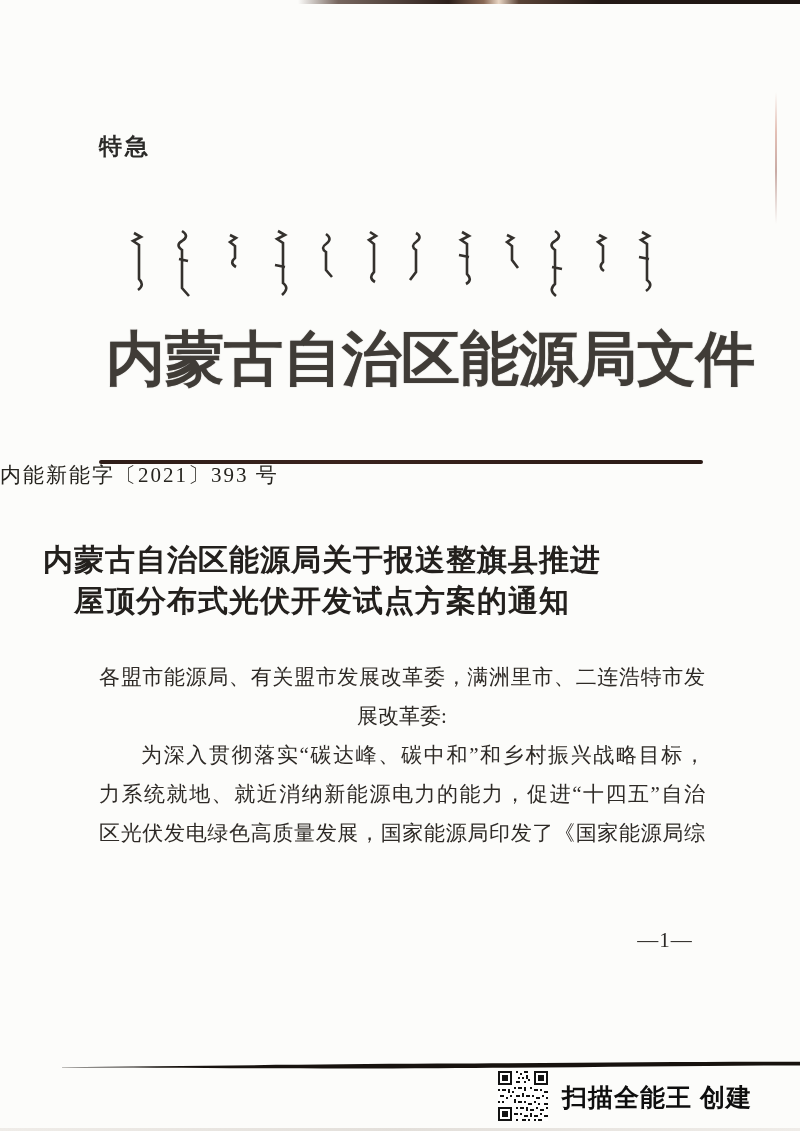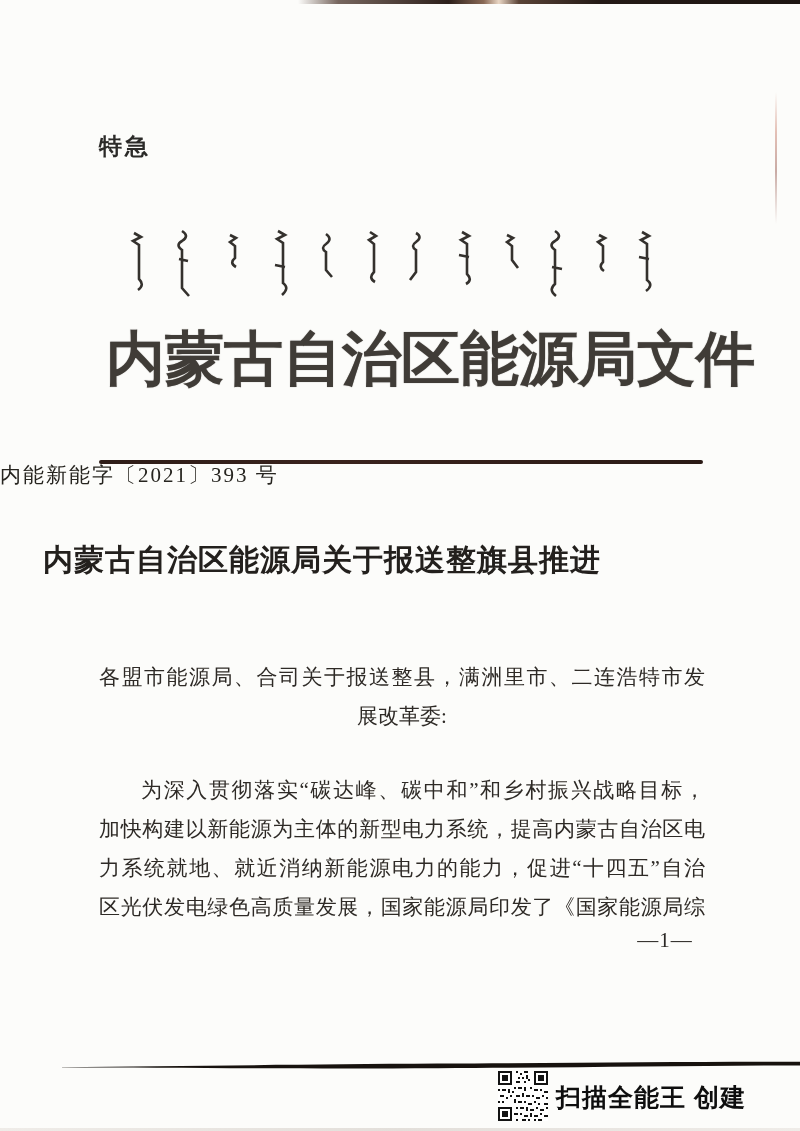--- a/index.html
+++ b/index.html
@@ -59,31 +59,31 @@
     text-align:center;font-weight:700;color:#23201d;
     font-size:30px;line-height:41px;letter-spacing:1px;
   }
 
   .body-text{
     position:absolute;left:99px;top:658px;width:606px;
     font-size:21px;color:#2e2a26;letter-spacing:0;
   }
   .bl{height:39px;line-height:39px;white-space:nowrap;text-align:center;}
   .bl.fill{text-align:justify;text-align-last:justify;}
-  .bl.indent{text-indent:42px;margin-top:35px;}
+  .bl.indent{text-indent:42px;}
 
   .pagenum{
     position:absolute;left:620px;top:928px;width:90px;
     font-size:21px;color:#2b2824;text-align:center;letter-spacing:1px;
   }
 
   .footer{position:absolute;left:498px;top:1071px;display:flex;align-items:center;}
   .qr{display:block;}
   .wm-text{
-    margin-left:8px;margin-top:2px;
+    margin-left:14px;margin-top:2px;
     font-family:"Liberation Sans","DejaVu Sans",sans-serif;
     font-size:25px;font-weight:600;color:#0e0e0e;letter-spacing:1px;
     white-space:nowrap;
   }
 </style>
 </head>
 <body>
 
 <div class="page">
 
@@ -108,27 +108,27 @@
   </svg>
 
   <div class="letterhead">内蒙古自治区能源局文件</div>
 
   <div class="docnum">内能新能字〔2021〕393 号</div>
 
   <div class="rule"></div>
 
   <div class="notice-title">
     <div>内蒙古自治区能源局关于报送整旗县推进</div>
+    <div>屋顶分布式光伏开发试点方案的通知</div>
   </div>
 
   <div class="body-text">
-    <div class="bl fill">各盟市能源局、合司关于报送整县，满洲里市、二连浩特市发</div>
+    <div class="bl fill">各盟市能源局、有关盟市发展改革委，满洲里市、二连浩特市发</div>
     <div class="bl">展改革委:</div>
     <div class="bl fill indent">为深入贯彻落实“碳达峰、碳中和”和乡村振兴战略目标，</div>
-    <div class="bl fill">加快构建以新能源为主体的新型电力系统，提高内蒙古自治区电</div>
     <div class="bl fill">力系统就地、就近消纳新能源电力的能力，促进“十四五”自治</div>
     <div class="bl fill">区光伏发电绿色高质量发展，国家能源局印发了《国家能源局综</div>
   </div>
 
   <div class="pagenum">—1—</div>
 
   <svg class="bottom-edge" width="742" height="12" viewBox="0 0 742 12">
     <path d="M4 7.2 C120 6.2, 240 4.4, 380 3.6 C520 2.8, 640 1.4, 742 1.8
              L742 5.4 C640 5.8, 520 7.6, 380 8.2 C240 8.8, 120 7.8, 4 7.5 Z" fill="#17120e"></path>
   </svg>

